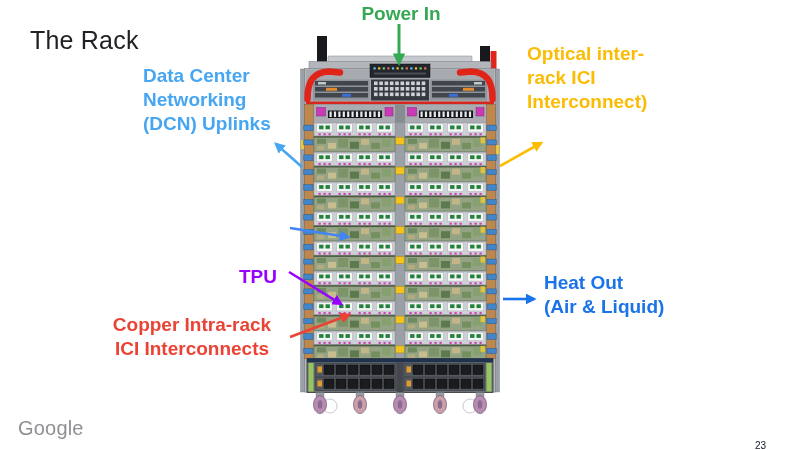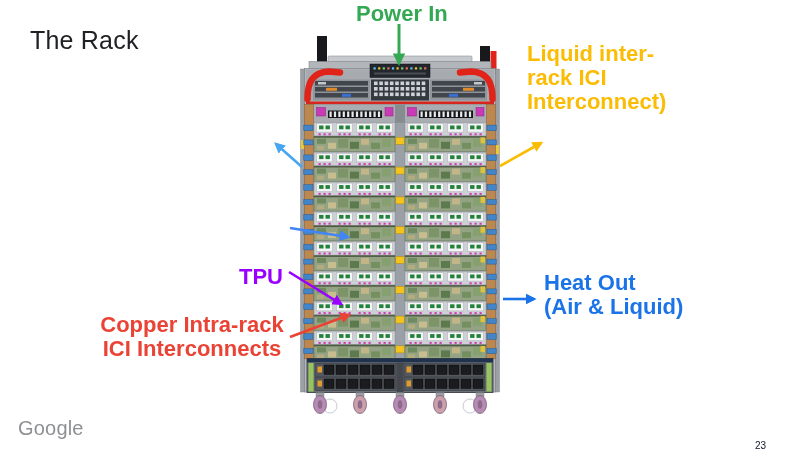--- a/index.html
+++ b/index.html
@@ -1,20 +1,20 @@
 <!DOCTYPE html>
 <html><head>
 <meta charset="utf-8">
 <style>
   html,body{margin:0;padding:0;background:#fff;}
   .slide{position:relative;width:800px;height:450px;background:#fff;overflow:hidden;
          font-family:"Liberation Sans",sans-serif;}
   .title{position:absolute;left:30px;top:26px;font-size:25px;font-weight:400;
          color:#202124;margin:0;letter-spacing:.2px;}
-  .label{position:absolute;font-weight:700;font-size:22px;line-height:24px;white-space:nowrap;}
+  .label{position:absolute;font-weight:700;font-size:19px;line-height:24px;white-space:nowrap;}
   .lbl-power{left:356px;top:2px;width:90px;text-align:center;}
   .lbl-dcn{left:143px;top:64px;}
   .lbl-optical{left:527px;top:42px;}
   .lbl-cpu{left:186px;top:215px;}
   .lbl-tpu{left:239px;top:257px;margin-top:8px;}
   .lbl-copper{left:96px;top:313px;width:192px;text-align:center;}
   .lbl-heat{left:544px;top:271px;}
   .rack-wrap{position:absolute;left:300px;top:35px;width:200px;height:380px;}
   .overlay{position:absolute;left:0;top:0;width:800px;height:450px;pointer-events:none;}
   .footer-logo{position:absolute;left:18px;top:417px;font-size:20px;color:#8e9093;
@@ -23,23 +23,28 @@
 </style>
 </head>
 <body>
 
 <div class="slide">
 
   <h1 class="title">The Rack</h1>
 
   <div class="label lbl-power" style="color: rgb(52, 168, 83);">Power In</div>
 
+  <div class="label lbl-dcn" style="color: rgb(70, 166, 242);">
+    <div>Data Center</div>
+    <div>Networking</div>
+    <div>(DCN) Uplinks</div>
+  </div>
 
   <div class="label lbl-optical" style="color: rgb(251, 188, 4);">
-    <div>Liquid inter-</div>
+    <div>Optical inter-</div>
     <div>rack ICI</div>
     <div>Interconnect)</div>
   </div>
 
 
   <div class="label lbl-tpu" style="color: rgb(153, 0, 255);">TPU</div>
 
   <div class="label lbl-copper" style="color: rgb(234, 67, 53);">
     <div>Copper Intra-rack</div>
     <div>ICI Interconnects</div>

